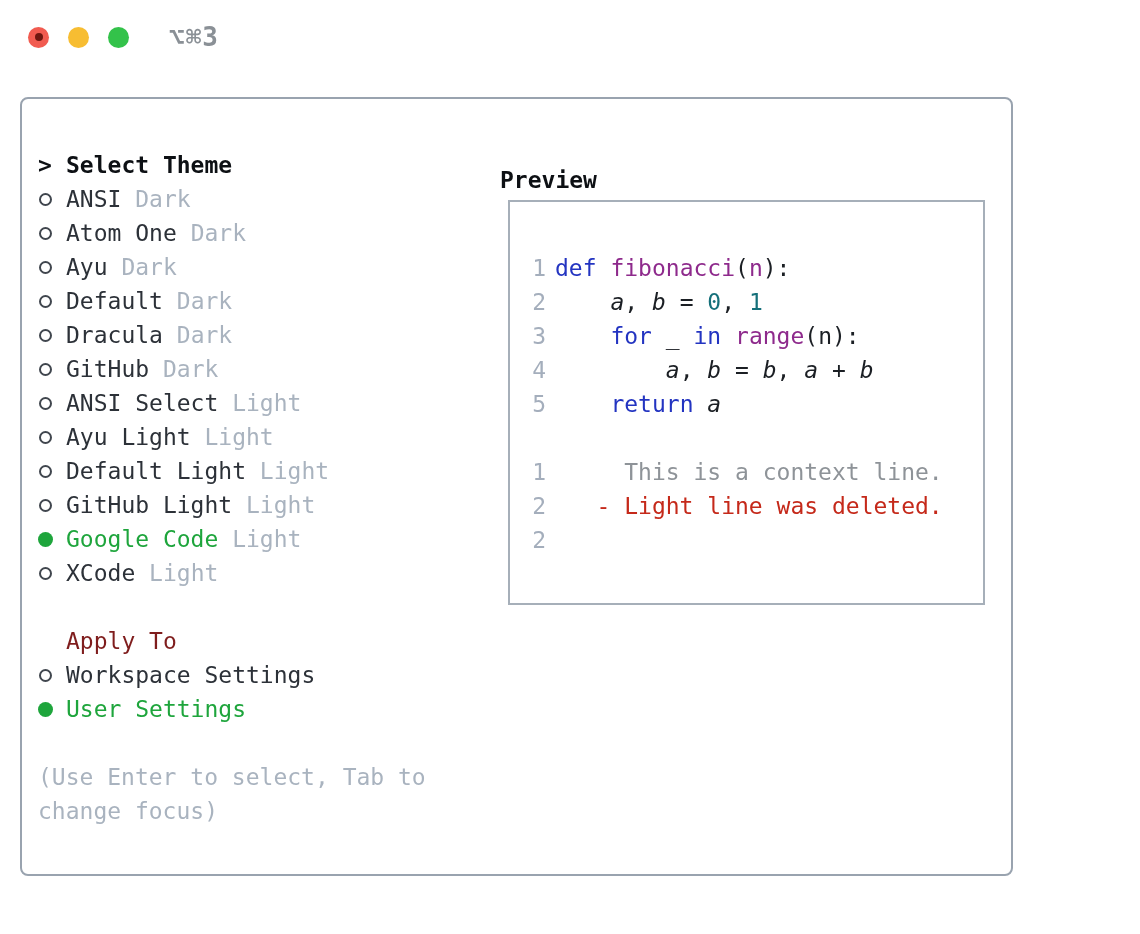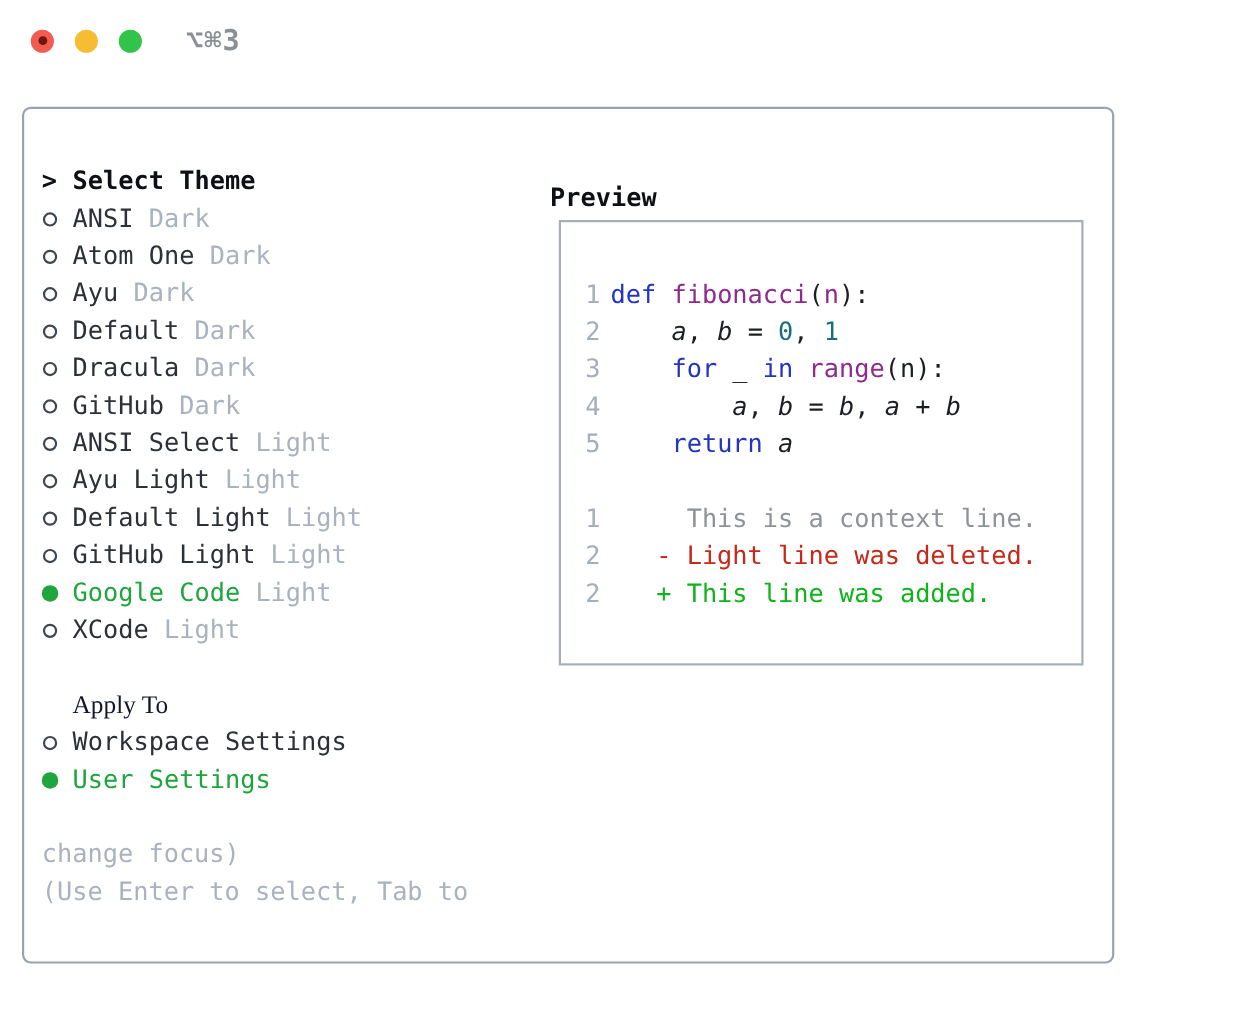--- a/index.html
+++ b/index.html
@@ -23,21 +23,21 @@
          border:2px solid #99a3af;border-radius:8px;box-sizing:border-box;background:#fff;}
 
   .left-col{position:absolute;left:16px;top:49px;font-size:23px;}
   .row{display:flex;align-items:center;height:34px;white-space:pre;}
   .row.blank{height:34px;}
   .marker{width:28px;flex:none;display:flex;align-items:center;}
   .prompt{font-weight:bold;color:var(--heading,#0d1014);}
   .radio{width:13px;height:13px;border:2px solid #40464e;border-radius:50%;box-sizing:border-box;margin-left:1px;}
   .radio.on{width:15px;height:15px;border:none;background:var(--accent-green,#1ea53c);margin-left:0;}
   .sec-title{font-weight:bold;color:var(--heading,#0d1014);}
-  .apply-title{color:#0f172a;font-family:Liberation Serif, serif;}
+  .apply-title{color:#7f1d1d;}
   .t-name{color:var(--text,#2c3138);}
   .t-name.sel{color:var(--accent-green,#1ea53c);}
   .t-variant{color:var(--muted,#a9b3bf);}
   .help-line{height:34px;display:flex;align-items:center;color:var(--muted,#a9b3bf);white-space:pre;}
 
   
   .preview-title{position:absolute;left:478px;top:64px;height:34px;display:flex;align-items:center;
                  font-size:23px;font-weight:bold;color:var(--heading,#0d1014);}
   .preview-box{position:absolute;left:486px;top:101px;width:477px;height:405px;
                border:2px solid #a6afb9;box-sizing:border-box;background:#fff;overflow:hidden;}
@@ -91,35 +91,35 @@
       <div class="row">
         <span class="marker"></span>
         <span class="apply-title">Apply To</span>
       </div>
       <div id="apply-list">
           <div class="row"><span class="marker"><span class="radio"></span></span><span class="t-name">Workspace Settings</span></div>
           <div class="row"><span class="marker"><span class="radio on"></span></span><span class="t-name sel">User Settings</span></div>
         </div>
       <div class="row blank"></div>
       <div id="help-text">
+          <div class="help-line">(Use Enter to select, Tab to</div>
           <div class="help-line">change focus)</div>
-          <div class="help-line">(Use Enter to select, Tab to</div>
         </div>
     </div>
 
     <div class="preview-title">Preview</div>
 
     <div class="preview-box">
       <div class="code" id="code-area">
           <div class="code-line"><span class="ln">1</span><span class="tok kw">def</span><span class="tok pl"> </span><span class="tok fn">fibonacci</span><span class="tok pl">(</span><span class="tok fn">n</span><span class="tok pl">):</span></div>
           <div class="code-line"><span class="ln">2</span><span class="tok pl">    </span><span class="tok var">a</span><span class="tok pl">, </span><span class="tok var">b</span><span class="tok pl"> = </span><span class="tok num">0</span><span class="tok pl">, </span><span class="tok num">1</span></div>
           <div class="code-line"><span class="ln">3</span><span class="tok pl">    </span><span class="tok kw">for</span><span class="tok pl"> _ </span><span class="tok kw">in</span><span class="tok pl"> </span><span class="tok fn">range</span><span class="tok pl">(n):</span></div>
           <div class="code-line"><span class="ln">4</span><span class="tok pl">        </span><span class="tok var">a</span><span class="tok pl">, </span><span class="tok var">b</span><span class="tok pl"> = </span><span class="tok var">b</span><span class="tok pl">, </span><span class="tok var">a</span><span class="tok pl"> + </span><span class="tok var">b</span></div>
           <div class="code-line"><span class="ln">5</span><span class="tok pl">    </span><span class="tok kw">return</span><span class="tok pl"> </span><span class="tok var">a</span></div>
           <div class="code-line"><span class="ln"></span></div>
           <div class="code-line"><span class="ln">1</span><span class="tok ctx">     This is a context line.</span></div>
           <div class="code-line"><span class="ln">2</span><span class="tok del">   - Light line was deleted.</span></div>
-          <div class="code-line"><span class="ln">2</span><span class="tok add">   + This line was added.</span></div>
+          <div class="code-line"><span class="ln">2</span></div>
         </div>
     </div>
 
   </div>
 </div>
 
 </body></html>

